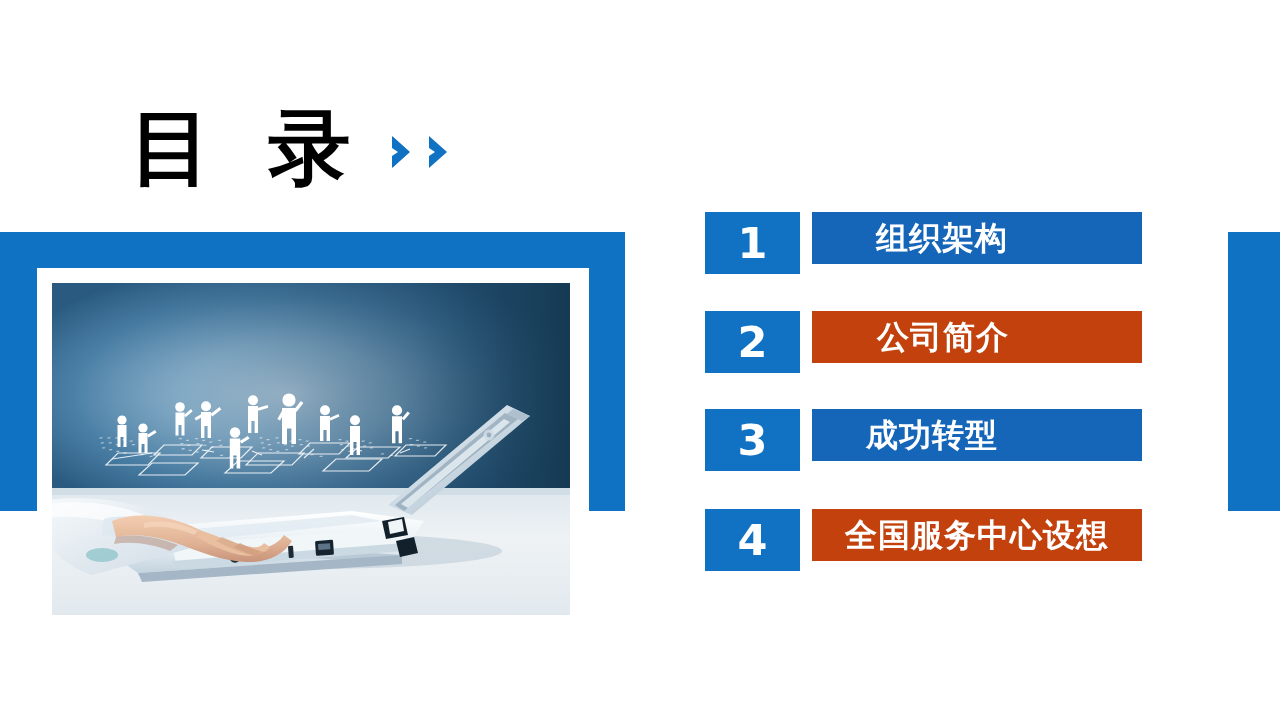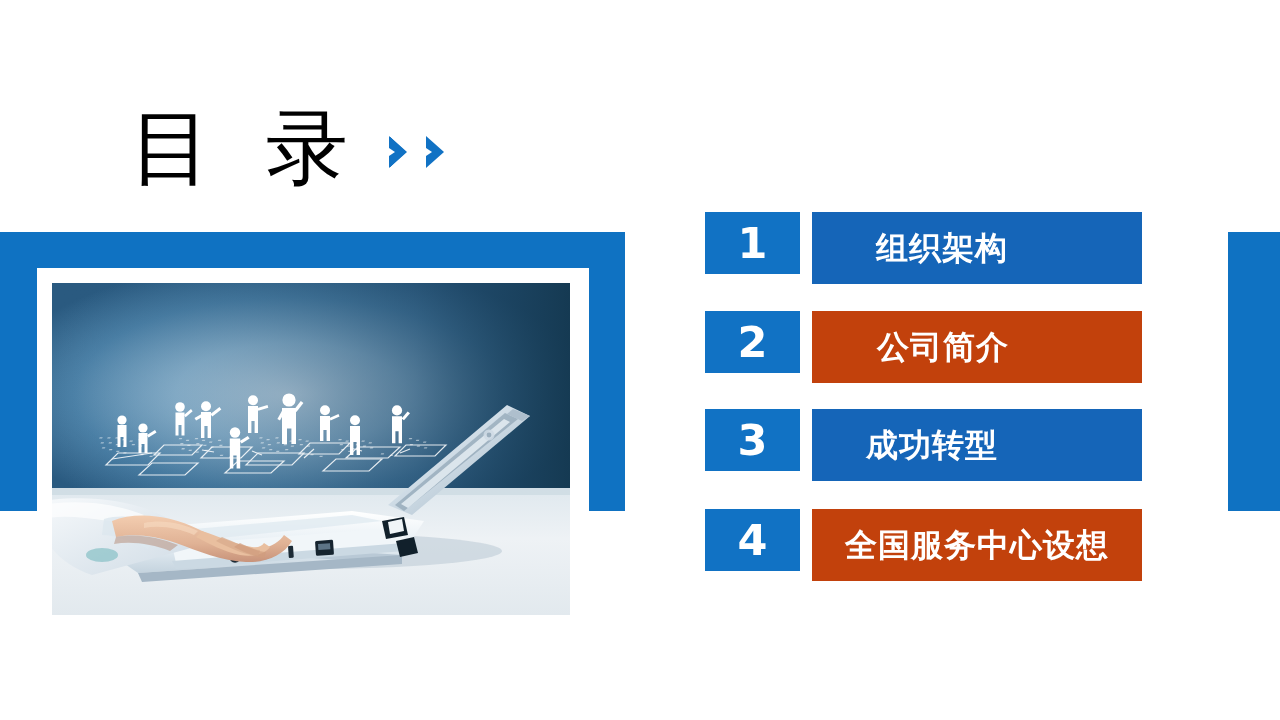--- a/index.html
+++ b/index.html
@@ -16,21 +16,21 @@
     background:#ffffff;
   }
 
   
   .title-block {
     position:absolute; left:130px; top:110px;
     display:flex; align-items:flex-end;
   }
   .title-cn {
     font-size:82px;
-    font-weight:normal;
+    font-weight:bold;
     color:#000000;
     line-height:0.92;
     letter-spacing:14px;
     font-family:"DejaVu Sans", sans-serif;
     white-space:nowrap;
   }
   .title-en {
     font-size:31px;
     font-weight:bold;
     color:#0d0d0d;
@@ -91,21 +91,21 @@
   }
   .num-box span {
     color:#ffffff;
     font-size:43px;
     font-weight:bold;
     font-family:"DejaVu Sans", sans-serif;
     line-height:1;
   }
   .label-box {
     margin-left:12px;
-    width:330px; height:72px;
+    width:330px; height:52px;
     display:flex; align-items:center;
     padding-left:0px;
     flex:0 0 auto;
   }
   .label-box.dark { background:#1565b8; }
   .label-box.bright { background:#c2410c; }
   .label-box span {
     color:#ffffff;
     font-size:32px;
     font-weight:bold;

